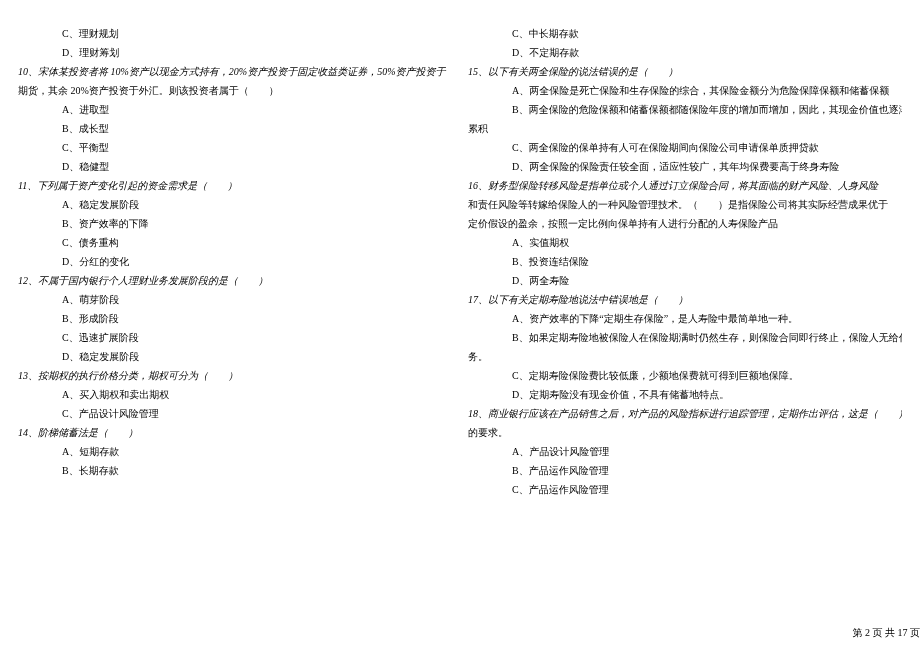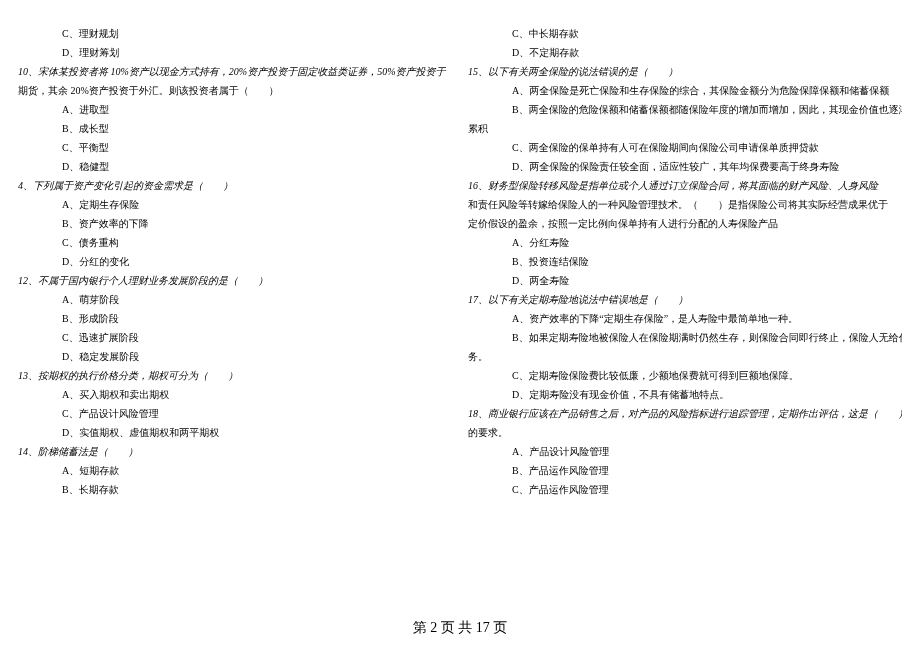--- a/index.html
+++ b/index.html
@@ -35,70 +35,69 @@
       font-style: italic;
     }
     .cont {
       padding-left: 0;
     }
     .footer {
       position: absolute;
       bottom: 8px;
       left: 0;
       right: 0;
-      text-align: center;
-      font-size: 14px;
+      text-align: right;
+      font-size: 10px;
     }
   </style>
 </head>
 <body>
 
 <div class="page">
 
   <div class="col">
     <div class="line opt">C、理财规划</div>
     <div class="line opt">D、理财筹划</div>
     <div class="line q">10、宋体某投资者将 10%资产以现金方式持有，20%资产投资于固定收益类证券，50%资产投资于</div>
     <div class="line cont">期货，其余 20%资产投资于外汇。则该投资者属于（　　）</div>
     <div class="line opt">A、进取型</div>
     <div class="line opt">B、成长型</div>
     <div class="line opt">C、平衡型</div>
     <div class="line opt">D、稳健型</div>
-    <div class="line q">4、下列属于资产变化引起的资金需求是（　　）</div>
-    <div class="line opt">A、定期生存保险</div>
+    <div class="line q">11、下列属于资产变化引起的资金需求是（　　）</div>
+    <div class="line opt">A、稳定发展阶段</div>
     <div class="line opt">B、资产效率的下降</div>
     <div class="line opt">C、债务重构</div>
     <div class="line opt">D、分红的变化</div>
     <div class="line q">12、不属于国内银行个人理财业务发展阶段的是（　　）</div>
     <div class="line opt">A、萌芽阶段</div>
     <div class="line opt">B、形成阶段</div>
     <div class="line opt">C、迅速扩展阶段</div>
     <div class="line opt">D、稳定发展阶段</div>
     <div class="line q">13、按期权的执行价格分类，期权可分为（　　）</div>
     <div class="line opt">A、买入期权和卖出期权</div>
     <div class="line opt">C、产品设计风险管理</div>
-    <div class="line opt">D、实值期权、虚值期权和两平期权</div>
     <div class="line q">14、阶梯储蓄法是（　　）</div>
     <div class="line opt">A、短期存款</div>
     <div class="line opt">B、长期存款</div>
   </div>
 
   <div class="col">
     <div class="line opt">C、中长期存款</div>
     <div class="line opt">D、不定期存款</div>
     <div class="line q">15、以下有关两全保险的说法错误的是（　　）</div>
     <div class="line opt">A、两全保险是死亡保险和生存保险的综合，其保险金额分为危险保障保额和储蓄保额</div>
     <div class="line opt">B、两全保险的危险保额和储蓄保额都随保险年度的增加而增加，因此，其现金价值也逐渐</div>
     <div class="line cont">累积</div>
     <div class="line opt">C、两全保险的保单持有人可在保险期间向保险公司申请保单质押贷款</div>
     <div class="line opt">D、两全保险的保险责任较全面，适应性较广，其年均保费要高于终身寿险</div>
     <div class="line q">16、财务型保险转移风险是指单位或个人通过订立保险合同，将其面临的财产风险、人身风险</div>
     <div class="line cont">和责任风险等转嫁给保险人的一种风险管理技术。（　　）是指保险公司将其实际经营成果优于</div>
     <div class="line cont">定价假设的盈余，按照一定比例向保单持有人进行分配的人寿保险产品</div>
-    <div class="line opt">A、分红寿险</div>
+    <div class="line opt">A、实值期权</div>
     <div class="line opt">B、投资连结保险</div>
     <div class="line opt">D、两全寿险</div>
     <div class="line q">17、以下有关定期寿险地说法中错误地是（　　）</div>
     <div class="line opt">A、资产效率的下降“定期生存保险”，是人寿险中最简单地一种。</div>
     <div class="line opt">B、如果定期寿险地被保险人在保险期满时仍然生存，则保险合同即行终止，保险人无给付义</div>
     <div class="line cont">务。</div>
     <div class="line opt">C、定期寿险保险费比较低廉，少额地保费就可得到巨额地保障。</div>
     <div class="line opt">D、定期寿险没有现金价值，不具有储蓄地特点。</div>
     <div class="line q">18、商业银行应该在产品销售之后，对产品的风险指标进行追踪管理，定期作出评估，这是（　　）</div>
     <div class="line cont">的要求。</div>

